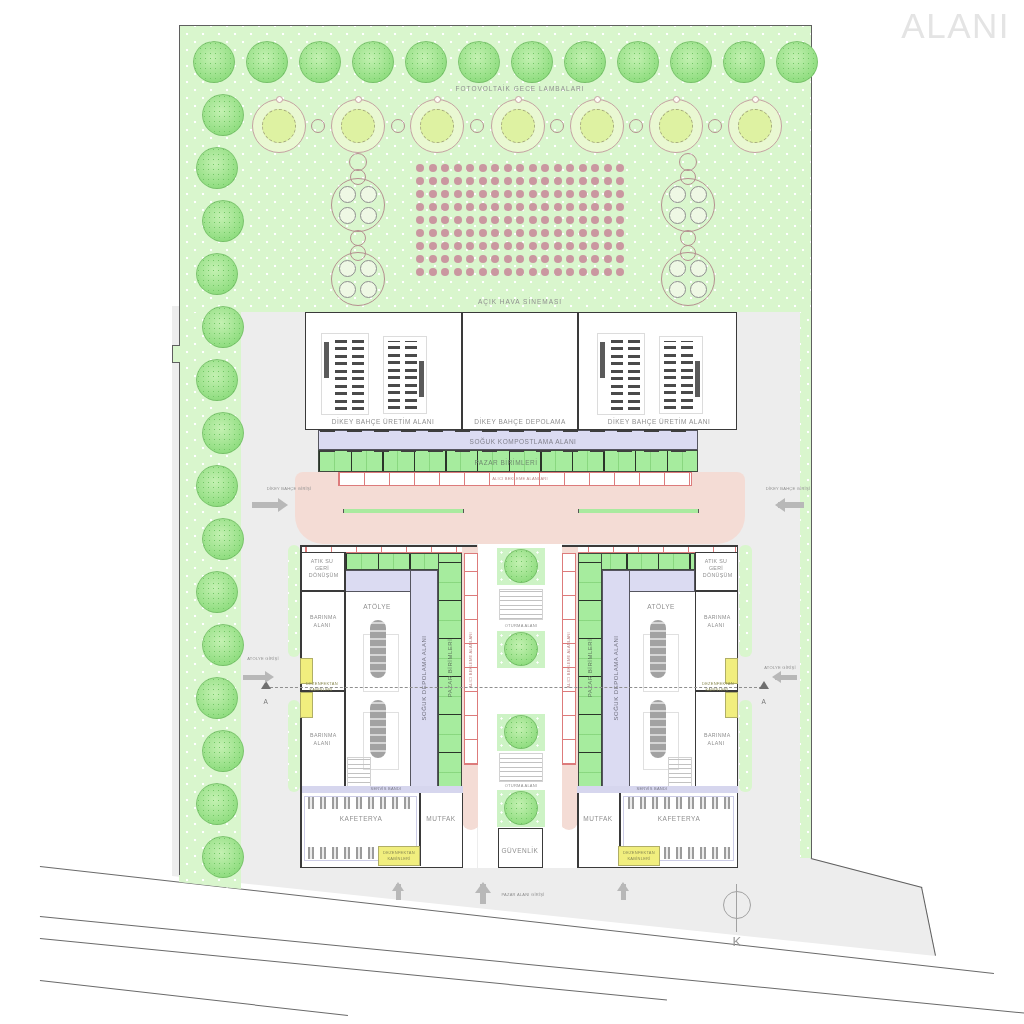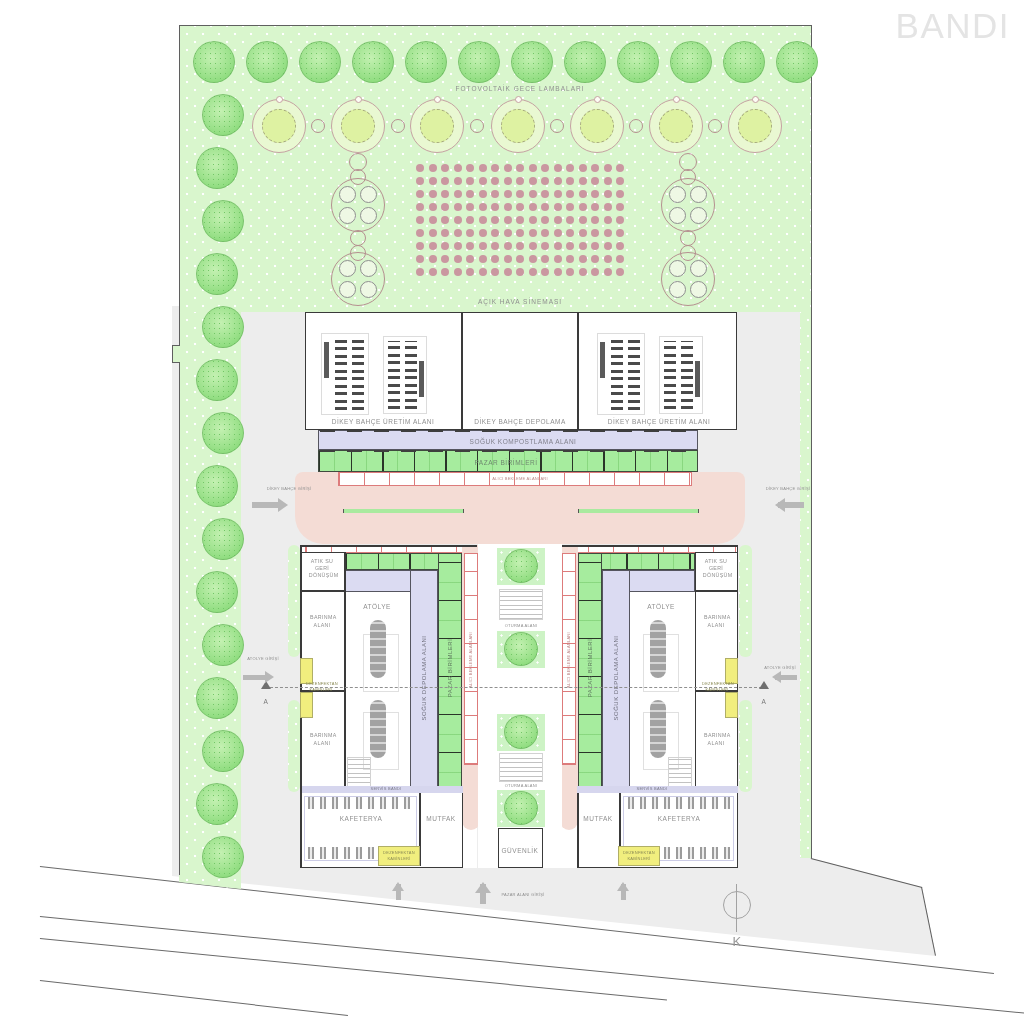--- a/index.html
+++ b/index.html
@@ -655,14 +655,14 @@
   <div class="ga-shaft" style="left:480px;top:884px;width:6px;height:20px;"></div>
   <div class="ga-head" style="left:475px;top:874px;border-width:8px;border-bottom:11px solid #b8b8b8;"></div>
   <div class="ga-shaft" style="left:621px;top:884px;width:5px;height:16px;"></div>
   <div class="ga-head" style="left:617px;top:876px;border-width:6.5px;border-bottom:9px solid #b8b8b8;"></div>
   <div class="lbl lbl-xs" style="left:523px;top:895px;">PAZAR ALANI GİRİŞİ</div>
 
   <div class="compass-c" style="left:723px;top:891px;"></div>
   <div class="compass-l" style="left:736px;top:884px;height:48px;"></div>
   <div class="lbl" style="left:737px;top:941px;font-size:13px;color:#9a9a9a;">K</div>
 
-  <div id="watermark">BANDI</div>
+  <div id="watermark">ALANI</div>
 </div>
 
 </body></html>

